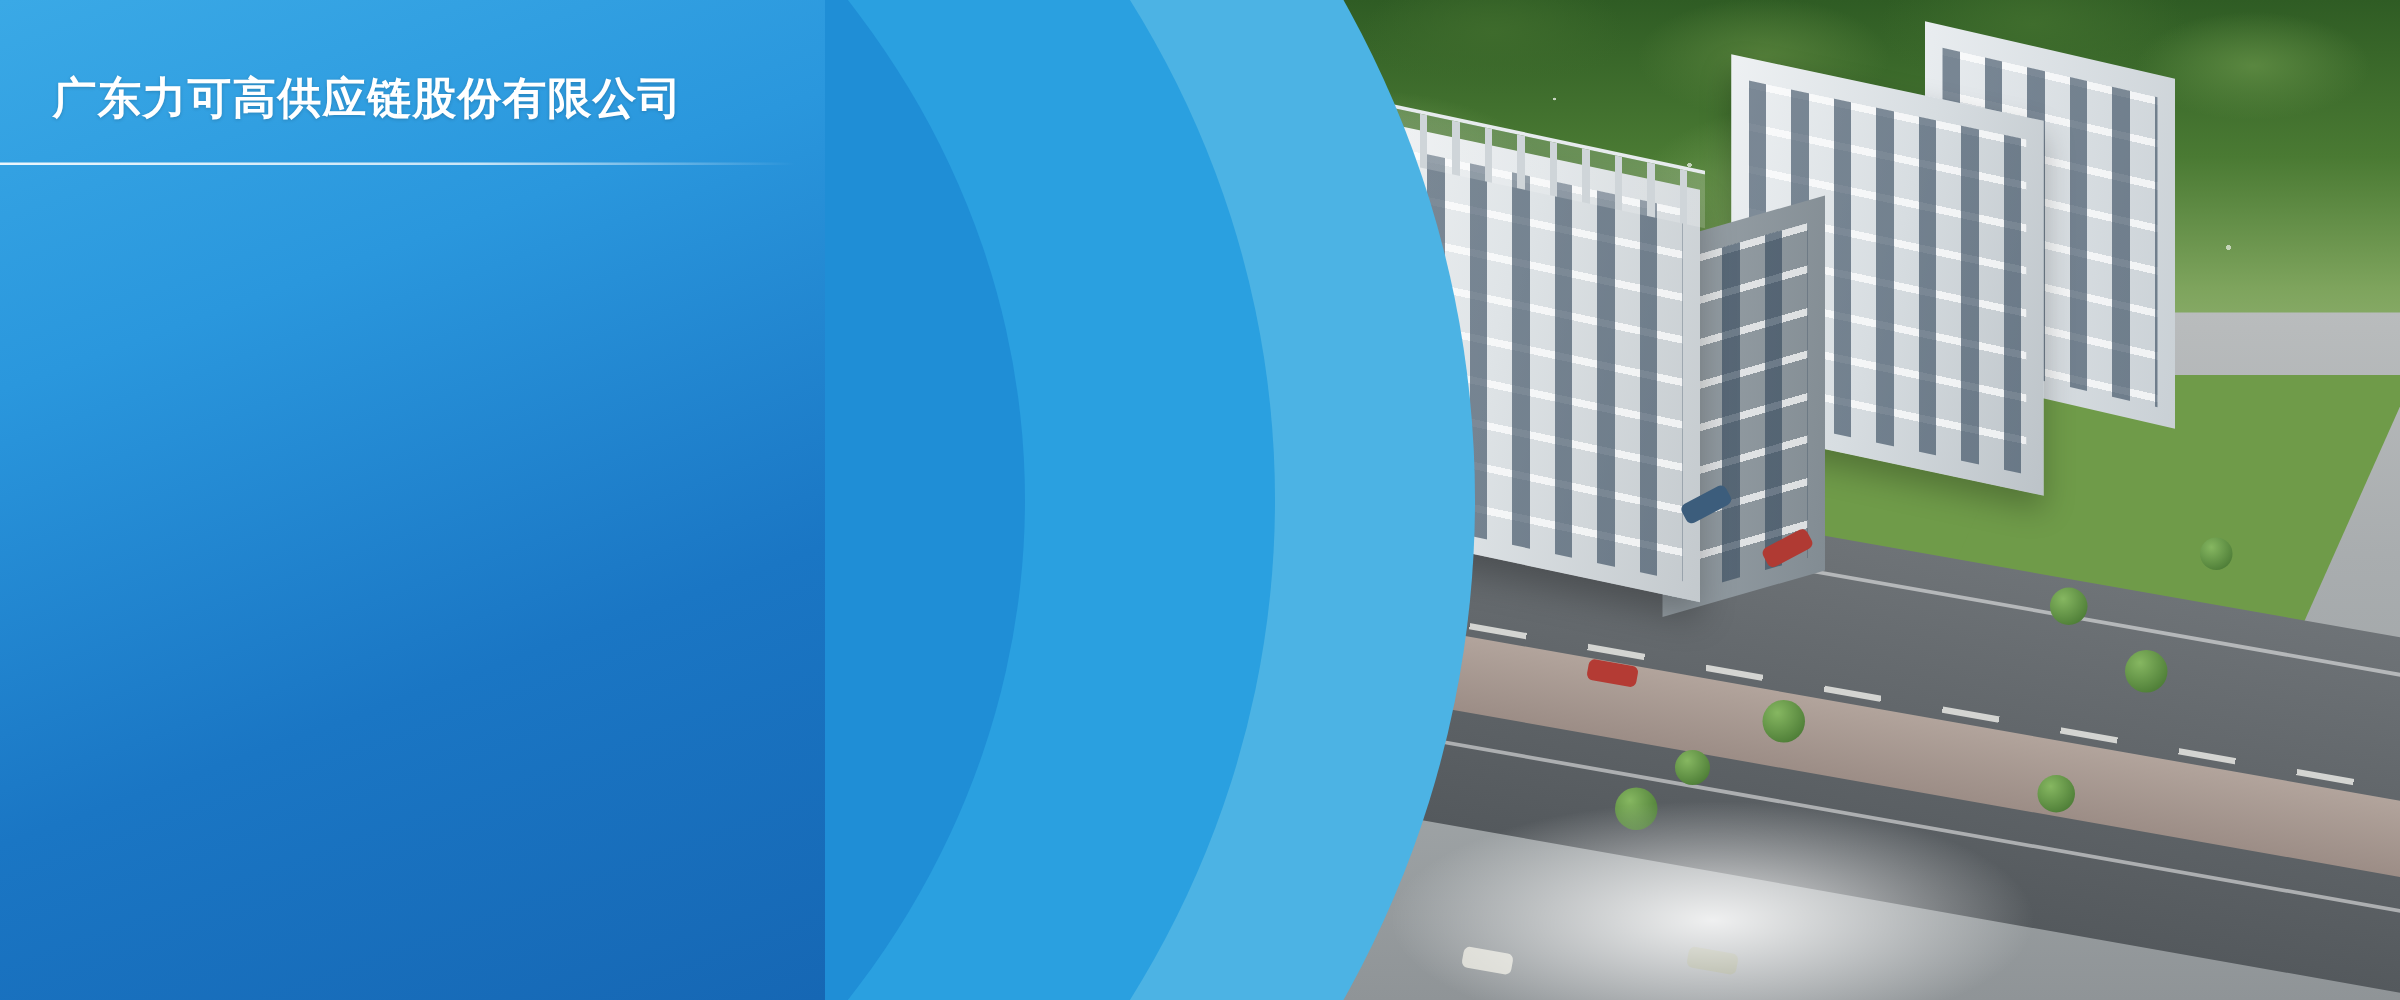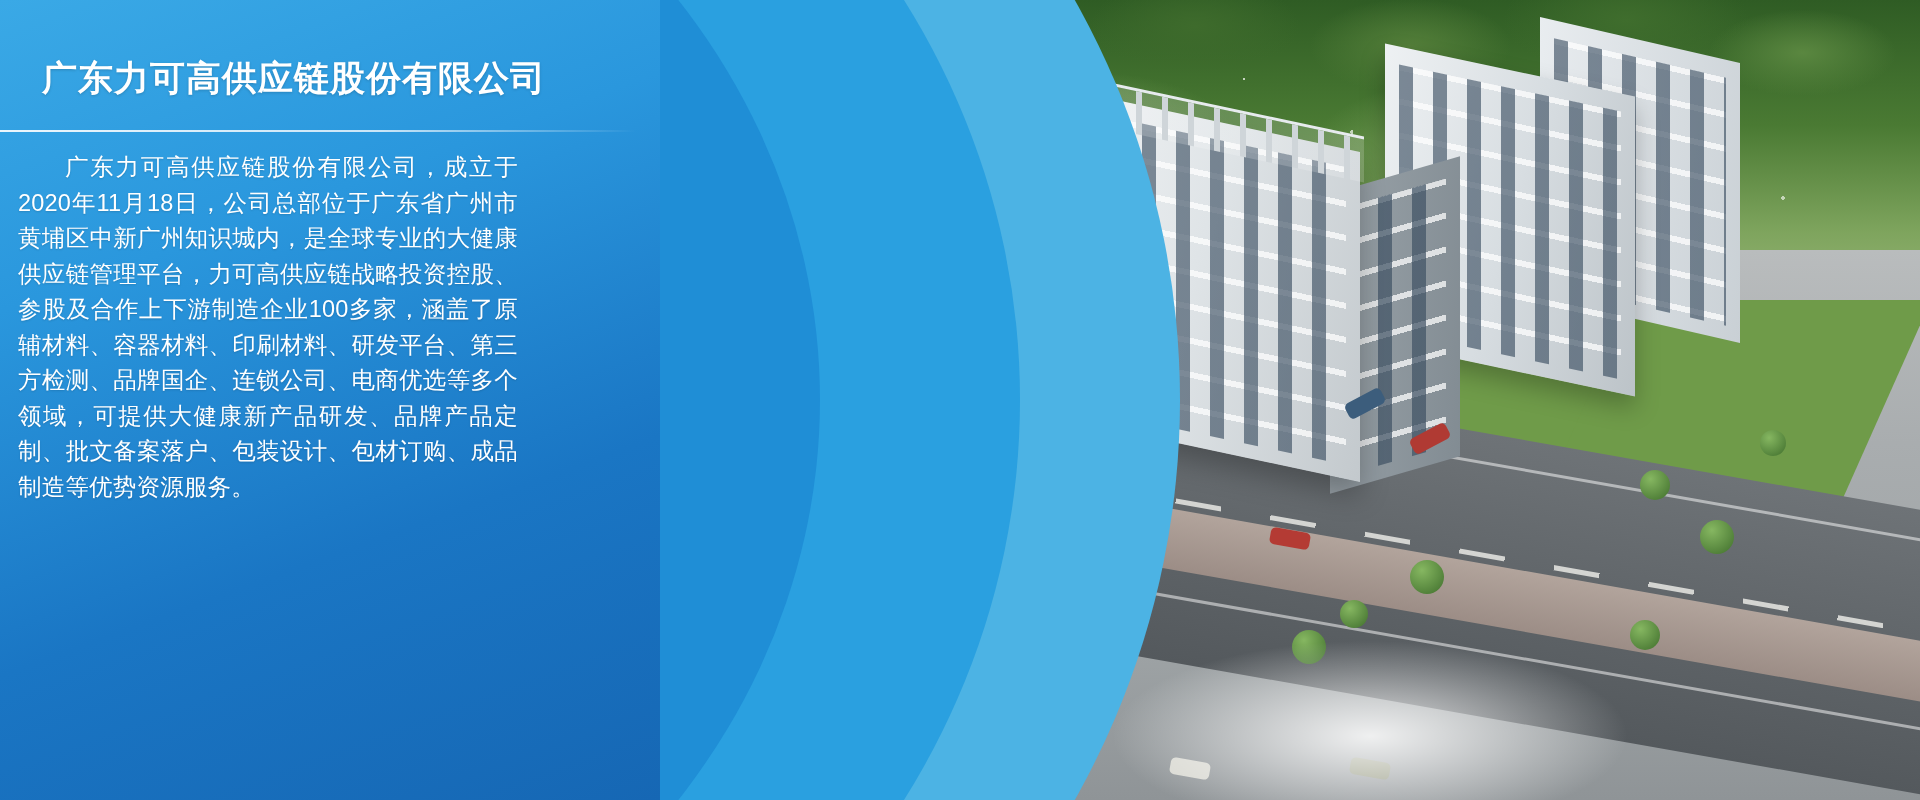--- a/index.html
+++ b/index.html
@@ -212,17 +212,16 @@
   <div class="arc arc1"></div>
   <div class="arc arc2"></div>
   <div class="arc arc3"></div>
   <div class="arc arc4"></div>
   <div id="panel"></div>
 
   <div id="content">
     <div id="title">广东力可高供应链股份有限公司</div>
     <div id="rule"></div>
     <div id="body">
-      <p>广东力可高供应链股份有限公司，成立于2020年11月18日，公司总部位于广东省广州市黄埔区中新广州知识城内，是全球专业的大健康供应链管理平台，力可高供应链战略投资控股、参股及合作上下游制造企业100多家，涵盖了原辅材料、容器材料、印刷材料、研发平台、第三方检测、品牌国企、连锁公司、电商优选等多个领域，可提供大健康新产品研发、品牌产品定制、批文备案落户、包装设计、包材订购、成品制造等优势资源服务。</p>
     </div>
   </div>
 
 </div>
 
 </body></html>

